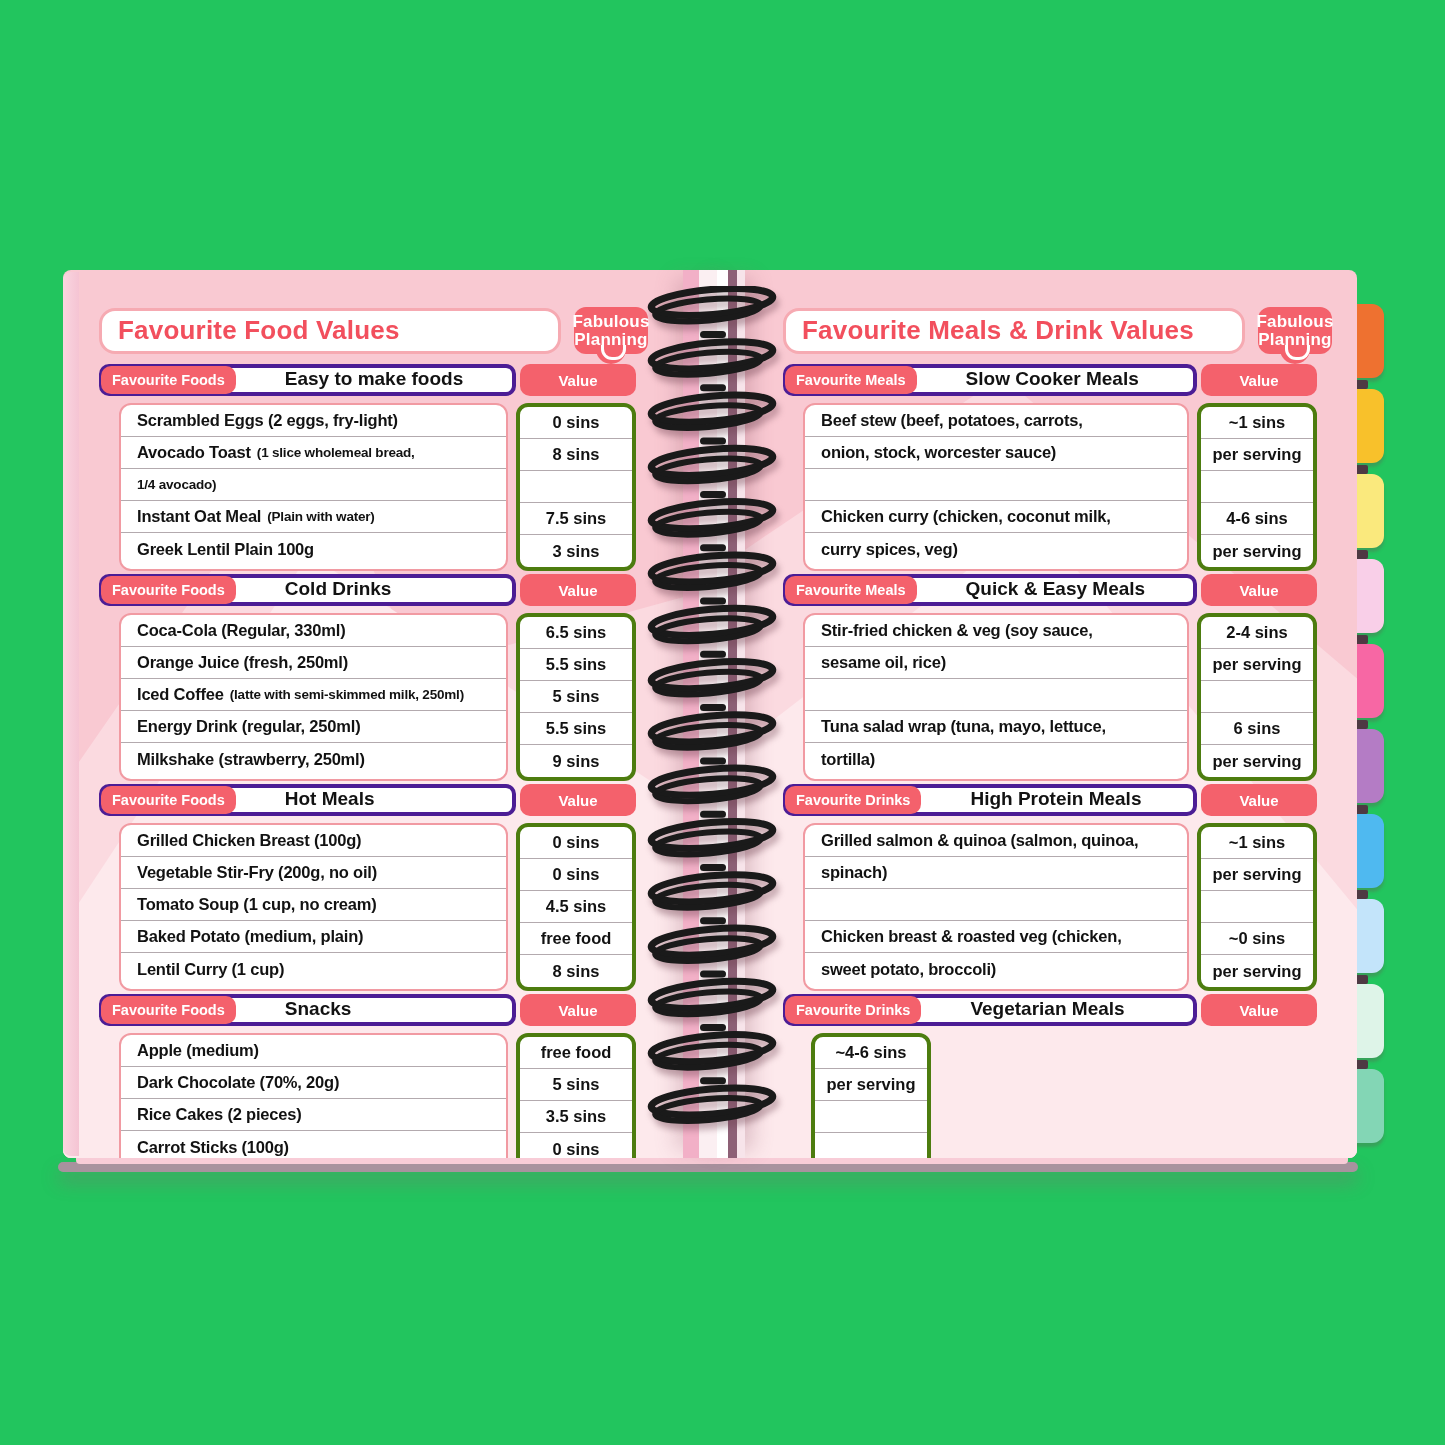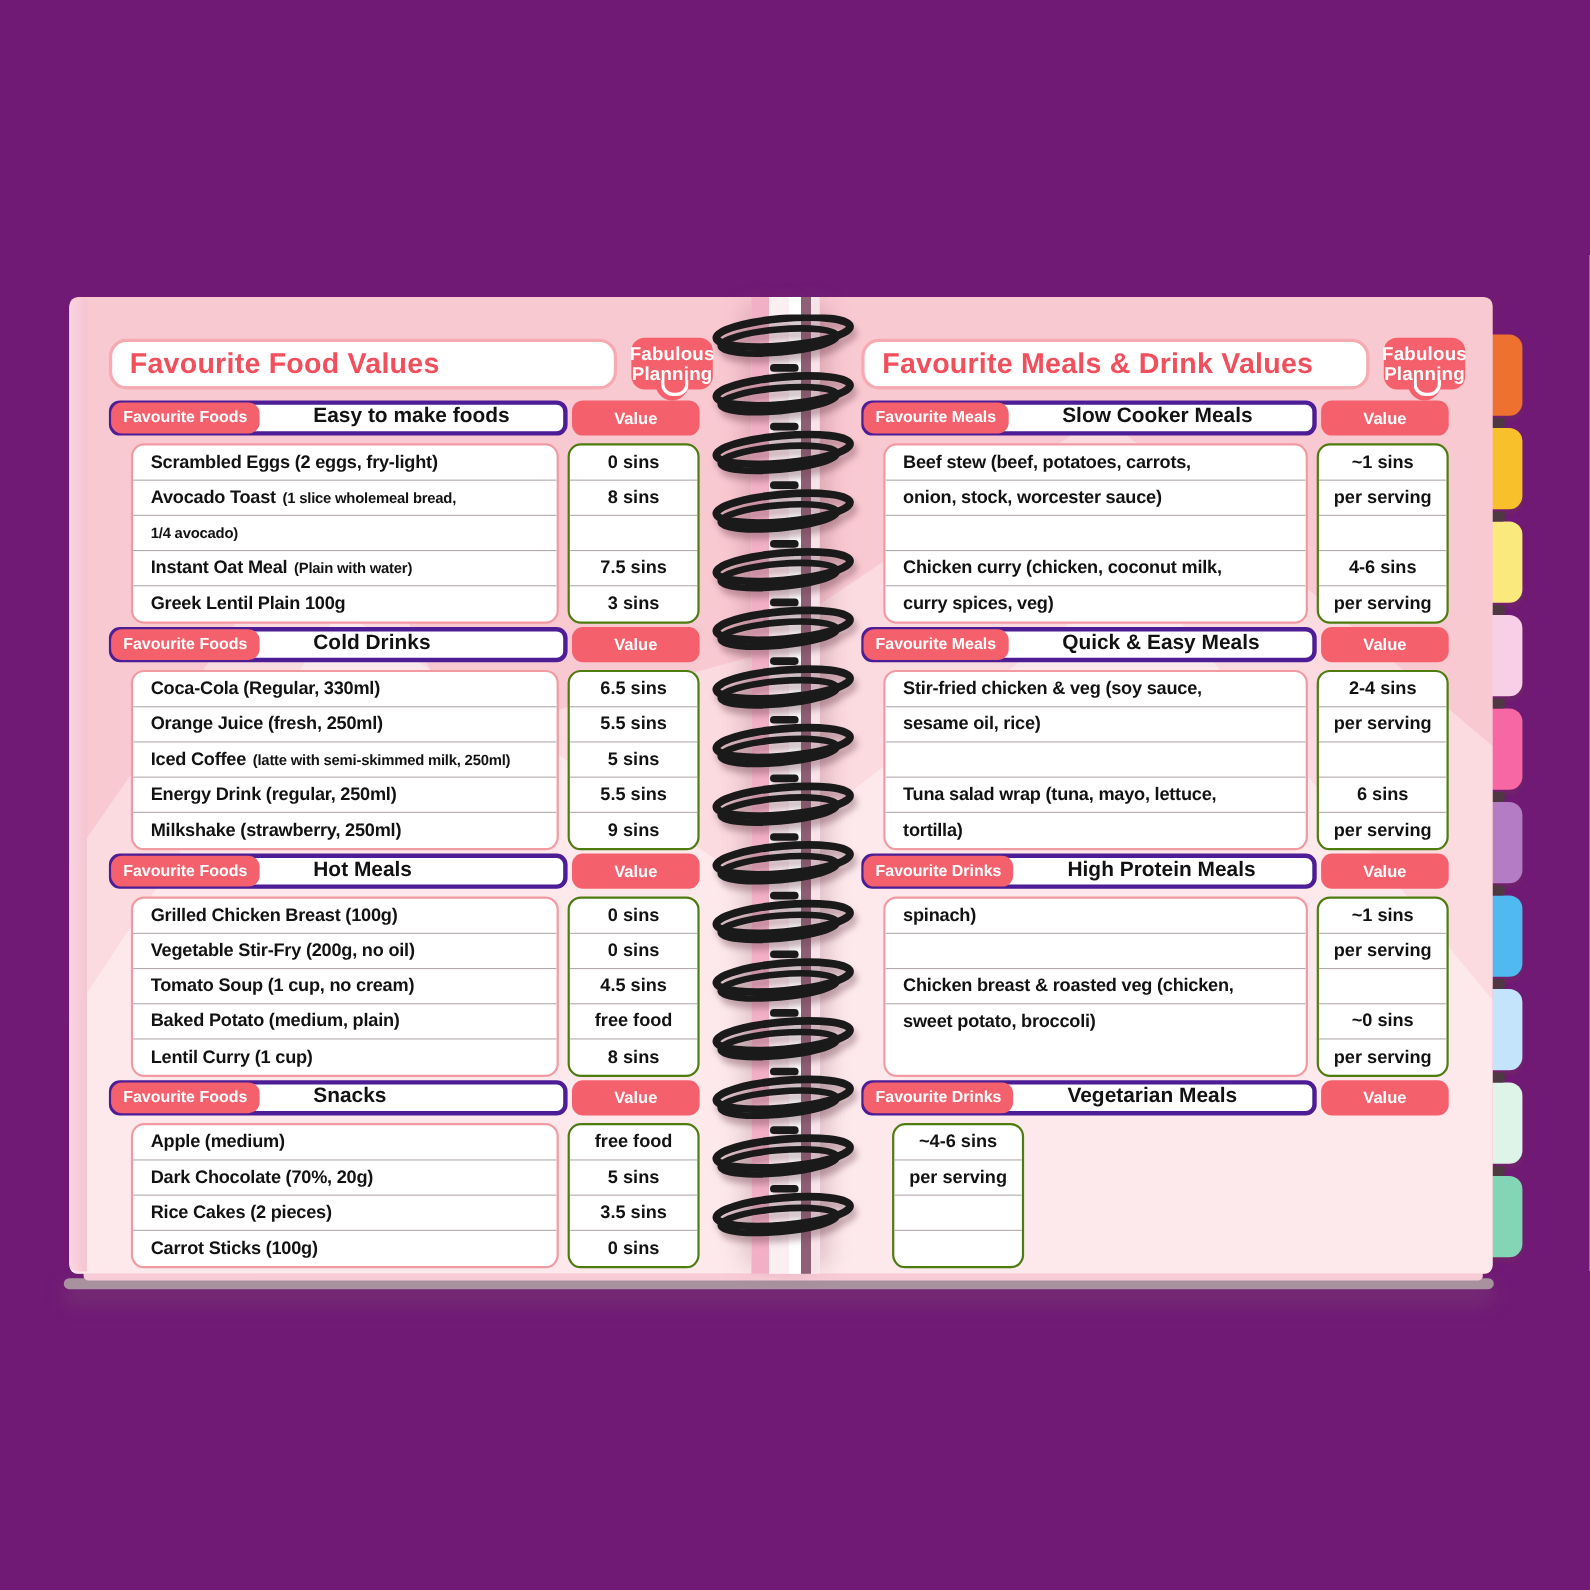--- a/index.html
+++ b/index.html
@@ -1,17 +1,17 @@
 <!DOCTYPE html>
 <html><head>
 <meta charset="utf-8">
 <style>
   html,body{margin:0;padding:0;}
   body{background:#fde9f1;font-family:"Liberation Sans","DejaVu Sans",sans-serif;}
-  .canvas{position:relative;width:1445px;height:1445px;background:#701a75;overflow:hidden;}
+  .canvas{position:relative;width:1445px;height:1445px;background:#22c55e;overflow:hidden;}
 
   
   .stack-pink{position:absolute;left:76px;top:1150px;width:1272px;height:14px;
     background:#f8ccd7;border-radius:4px;z-index:0;}
   .stack-gray{position:absolute;left:58px;top:1162px;width:1300px;height:10px;
     background:#a8929e;border-radius:5px;z-index:0;
     box-shadow:0 10px 18px rgba(140,100,115,.45);}
 
   
   .page{position:absolute;top:270px;height:888px;background:#f9c9d2;z-index:1;overflow:hidden;}
@@ -53,21 +53,21 @@
   .badge{align-self:stretch;margin:-2px 0 -2px -2px;display:flex;align-items:center;
     padding:0 11px;background:#f4616c;color:#fff;border-radius:10px;
     font-size:14.5px;font-weight:700;white-space:nowrap;}
   .heading{padding-left:13px;font-size:19px;font-weight:700;color:#121212;white-space:nowrap;}
   .vbadge{width:116px;margin-left:4px;box-sizing:border-box;background:#f4616c;border-radius:10px;
     color:#fff;display:flex;align-items:center;justify-content:center;font-size:15px;font-weight:700;}
 
   .table{display:flex;margin-top:7px;margin-left:20px;}
   .names{flex:1;background:#fff;border:2px solid #f19aa2;border-radius:12px;
     overflow:hidden;box-sizing:border-box;}
-  .values{width:120px;margin-left:8px;background:#fff;border:2px solid #4d7c0f;border-radius:12px;
+  .values{width:120px;margin-left:8px;background:#fff;border:4px solid #4d7c0f;border-radius:12px;
     overflow:hidden;box-sizing:border-box;}
   .cell{height:32px;display:flex;align-items:center;gap:6px;padding:0 6px 0 16px;
     border-bottom:1.5px solid #b3aaae;box-sizing:border-box;white-space:nowrap;}
   .names .cell:last-child{border-bottom:none;}
   .vcell{height:32px;display:flex;align-items:center;justify-content:center;
     border-bottom:1.5px solid #b3aaae;box-sizing:border-box;
     font-size:16.5px;font-weight:700;color:#121212;white-space:nowrap;}
   .values .vcell:last-child{border-bottom:none;}
   .t{font-size:16.5px;font-weight:700;color:#121212;letter-spacing:-.2px;}
   .s{font-size:13.5px;font-weight:700;color:#121212;letter-spacing:-.2px;}
@@ -348,20 +348,23 @@
         </div>
         <div class="sec-header">
           <div class="hdr-main">
             <span class="badge">Favourite Drinks</span>
             <span class="heading">High Protein Meals</span>
           </div>
           <div class="vbadge">Value</div>
         </div>
         <div class="table">
           <div class="names">
+            <div class="cell">
+              <span class="t">Grilled salmon &amp; quinoa (salmon, quinoa,</span>
+            </div>
             <div class="cell">
               <span class="t">spinach)</span>
             </div>
             <div class="cell">
               <span class="t"></span>
             </div>
             <div class="cell">
               <span class="t">Chicken breast &amp; roasted veg (chicken,</span>
             </div>
             <div class="cell">

